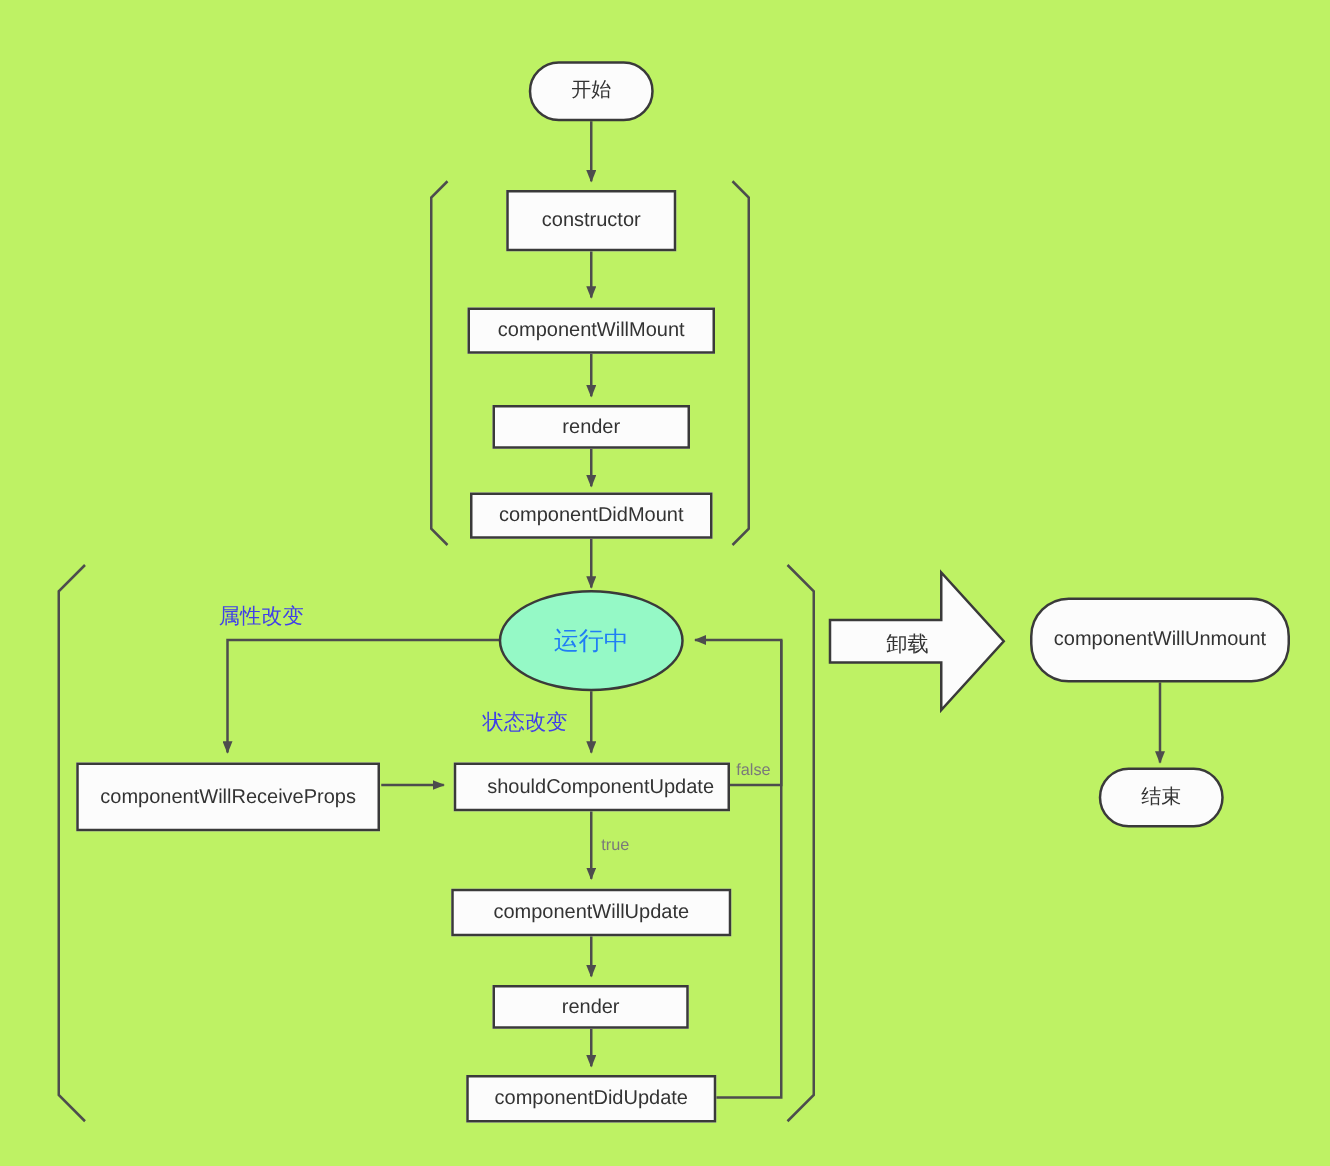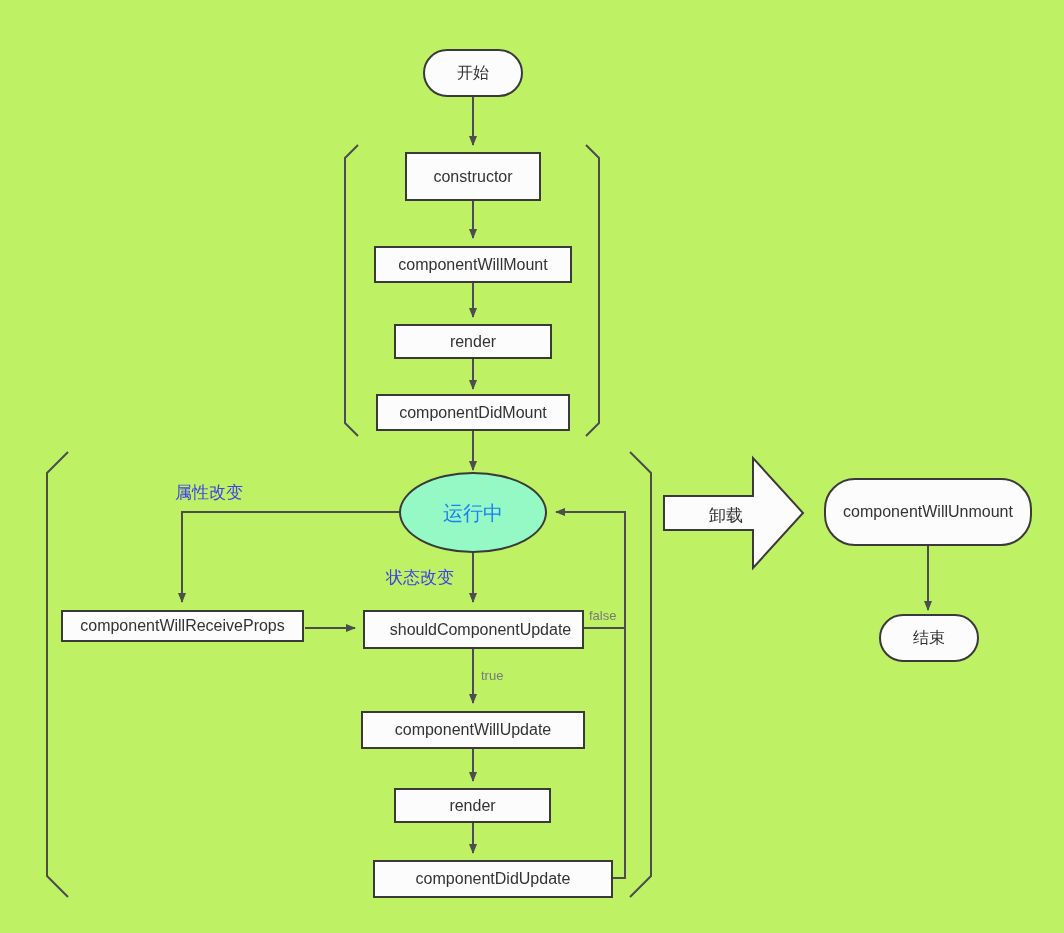--- a/index.html
+++ b/index.html
@@ -136,37 +136,37 @@
   </div>
 
   <div class="node" style="left:376px; top:394px; width:194px; height:37px;">
     <span>componentDidMount</span>
   </div>
 
   <div class="node state" style="left:399px; top:472px; width:148px; height:81px;align-items:center;">
     <span>运行中</span>
   </div>
 
-  <div class="node" style="left:61px; top:610px; width:243px; height:32px;text-align:right;">
+  <div class="node" style="left:61px; top:610px; width:243px; height:55px;text-align:right;">
     <span>componentWillReceiveProps</span>
   </div>
 
   <div class="node" style="left:363px; top:610px; width:221px; height:39px;padding-left:14px;">
     <span>shouldComponentUpdate</span>
   </div>
 
   <div class="node" style="left:361px; top:711px; width:224px; height:38px;">
     <span>componentWillUpdate</span>
   </div>
 
   <div class="node" style="left:394px; top:788px; width:157px; height:35px;">
     <span>render</span>
   </div>
 
-  <div class="node" style="left:373px; top:860px; width:240px; height:38px;">
+  <div class="node" style="left:373px; top:860px; width:200px; height:38px;">
     <span>componentDidUpdate</span>
   </div>
 
   <div class="node" style="left:824px; top:478px; width:208px; height:68px;border-radius:31px;">
     <span>componentWillUnmount</span>
   </div>
 
   <div class="node terminal" style="left:879px; top:614px; width:100px; height:48px;">
     <span>结束</span>
   </div>

